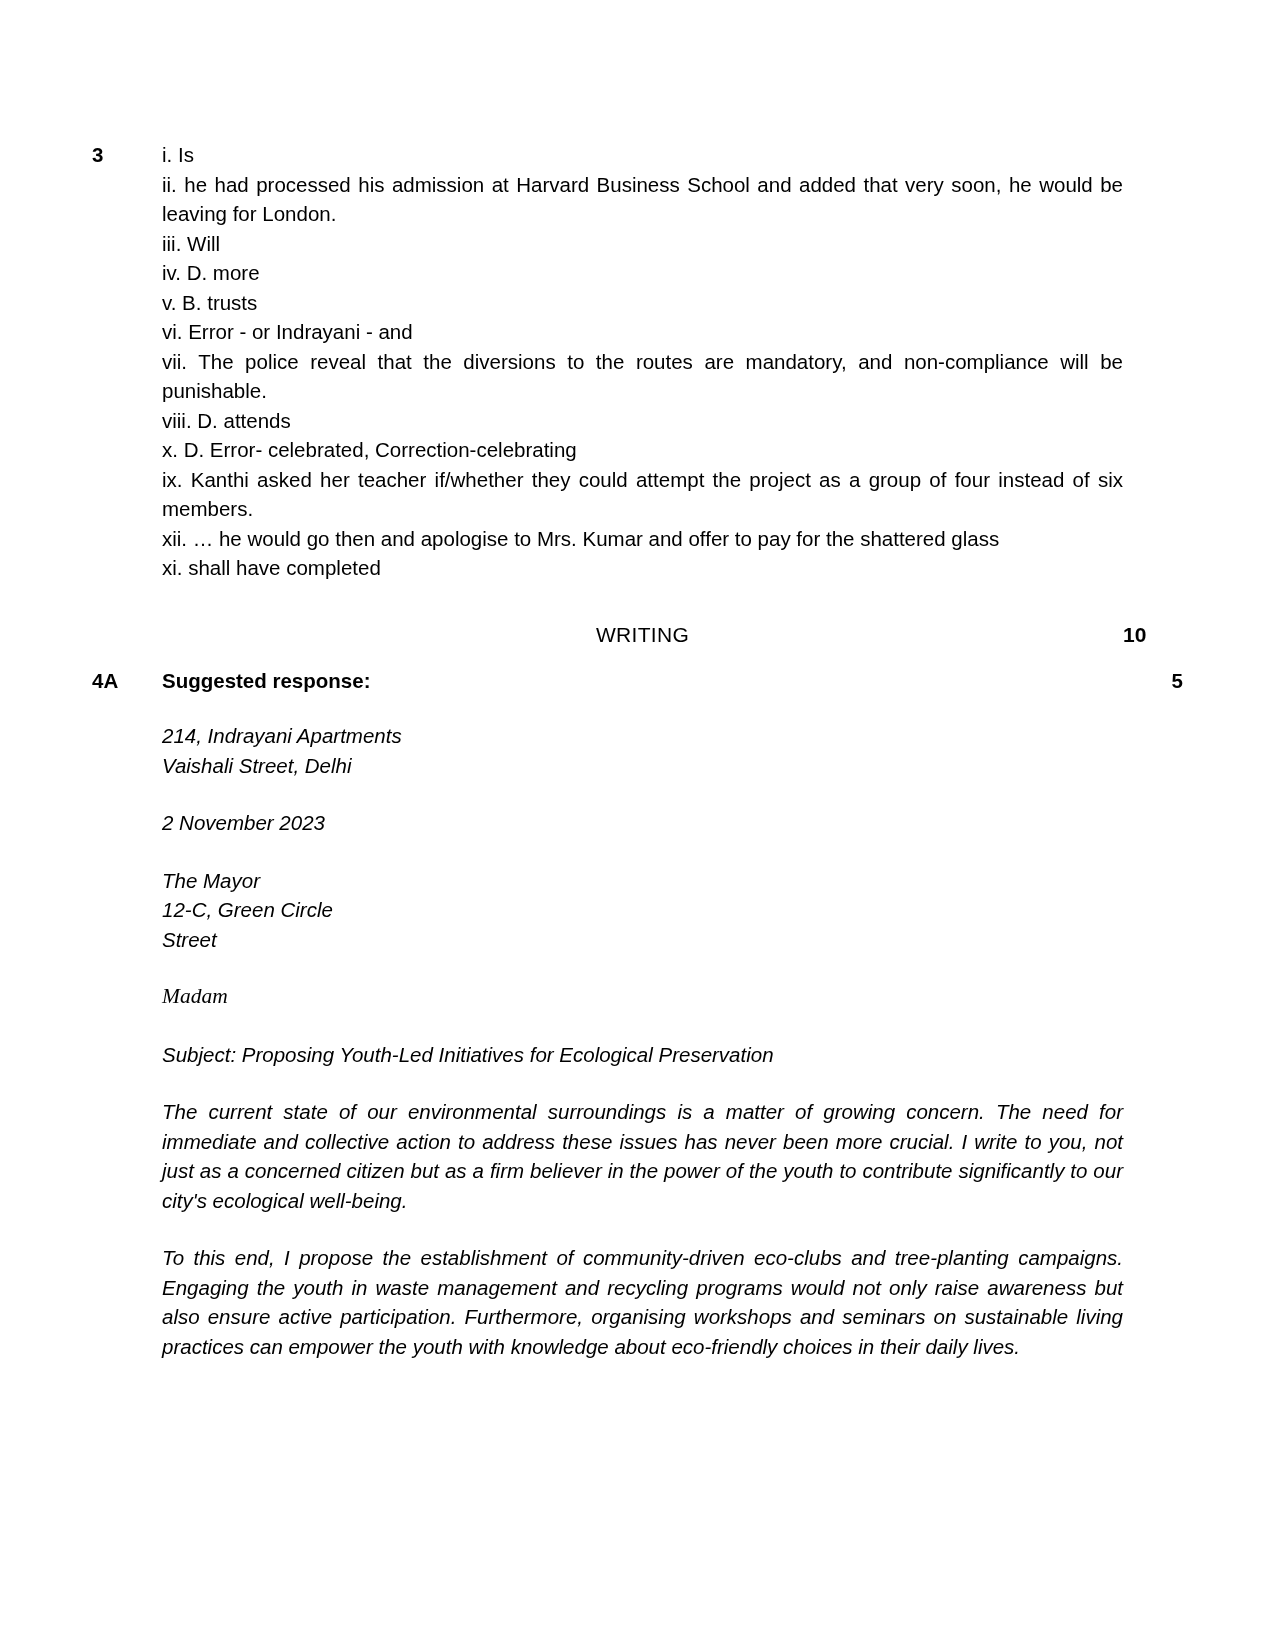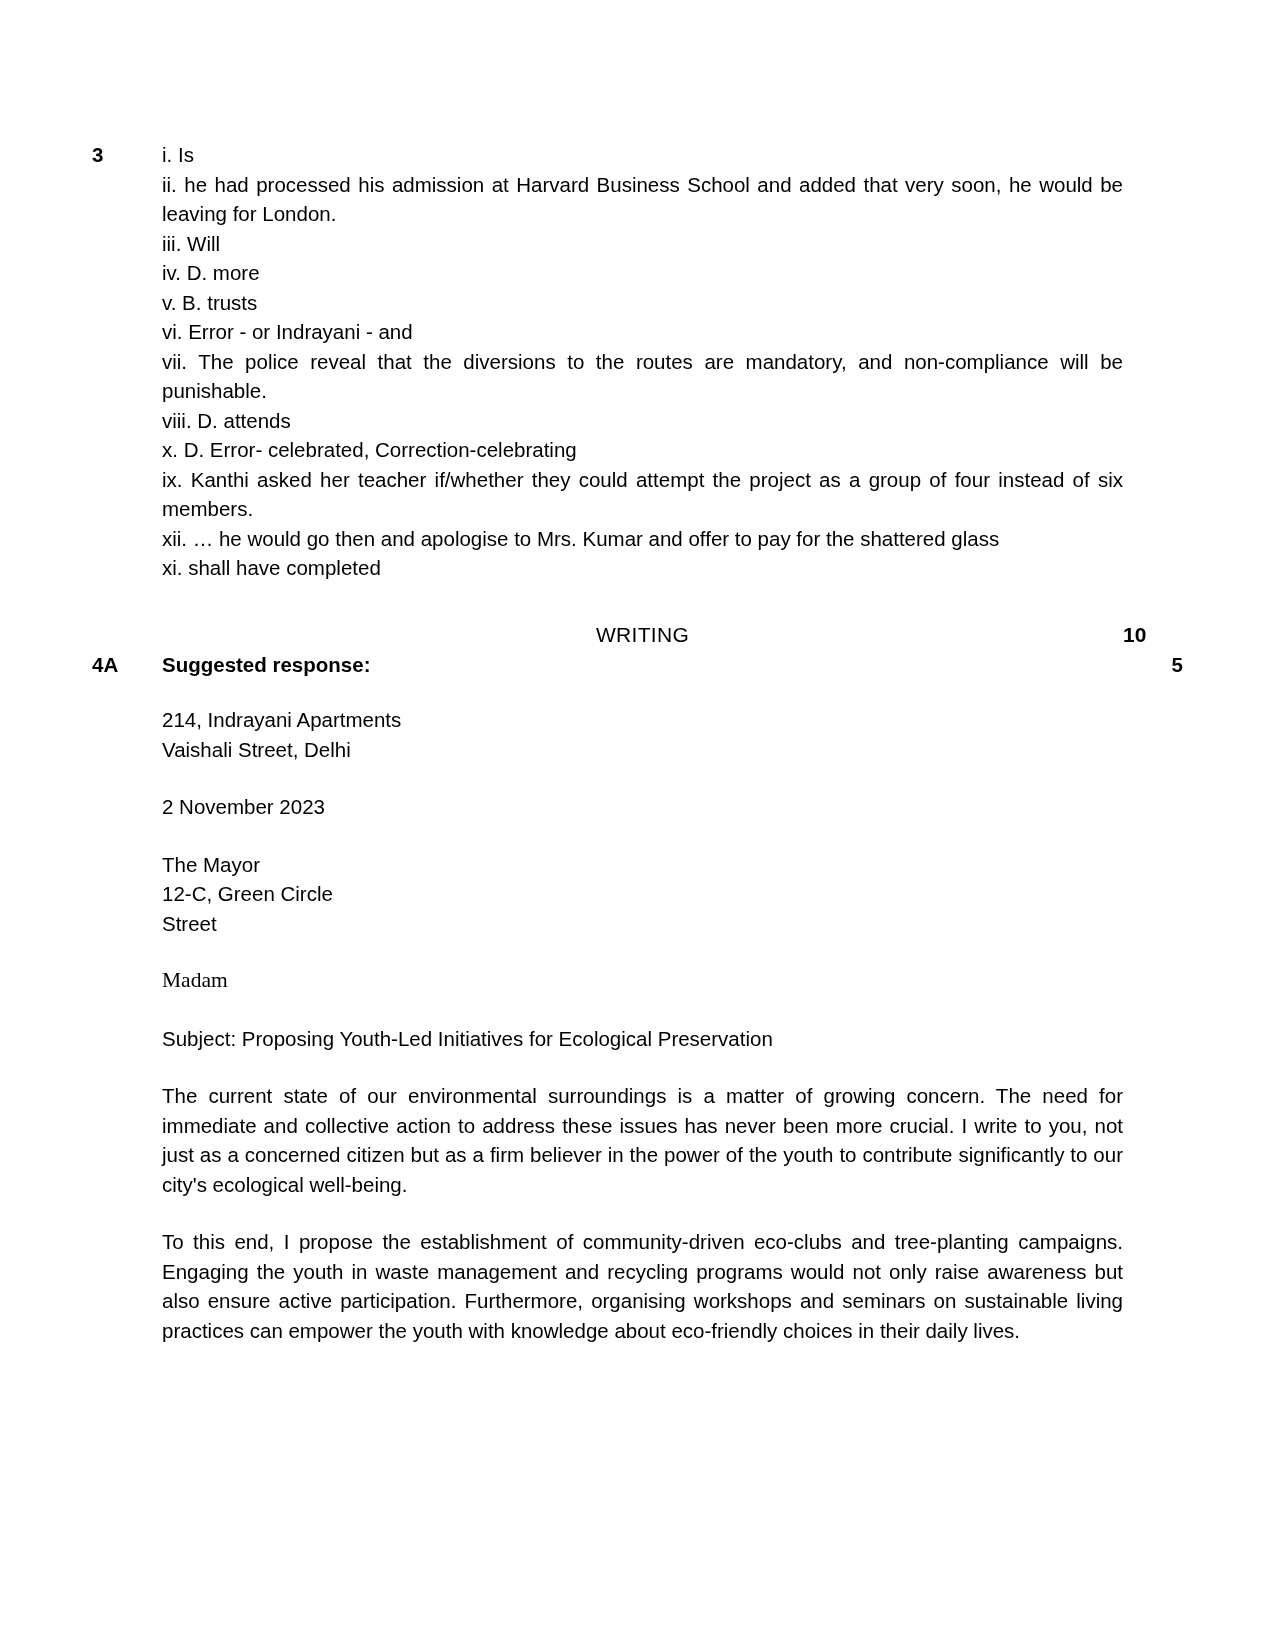--- a/index.html
+++ b/index.html
@@ -73,32 +73,33 @@
     letter-spacing: 0.3px;
   }
   .section-head .section-marks {
     flex: 0 0 60px;
     text-align: left;
     font-weight: 700;
     font-size: 21px;
   }
 
   .sub-head-row {
-    margin-top: 3px;
+    margin-top: 19px;
   }
   .sub-head-label {
     font-weight: 700;
     font-size: 20.5px;
   }
 
   
   .letter {
     margin-top: 26px;
     font-size: 20.5px;
     line-height: 29.5px;
+    font-style: italic;
   }
   .letter .blk {
     margin: 0 0 28px 0;
   }
   .letter .para {
     margin: 0 0 28px 0;
     text-align: justify;
     text-justify: inter-word;
   }
   .letter .salutation {

